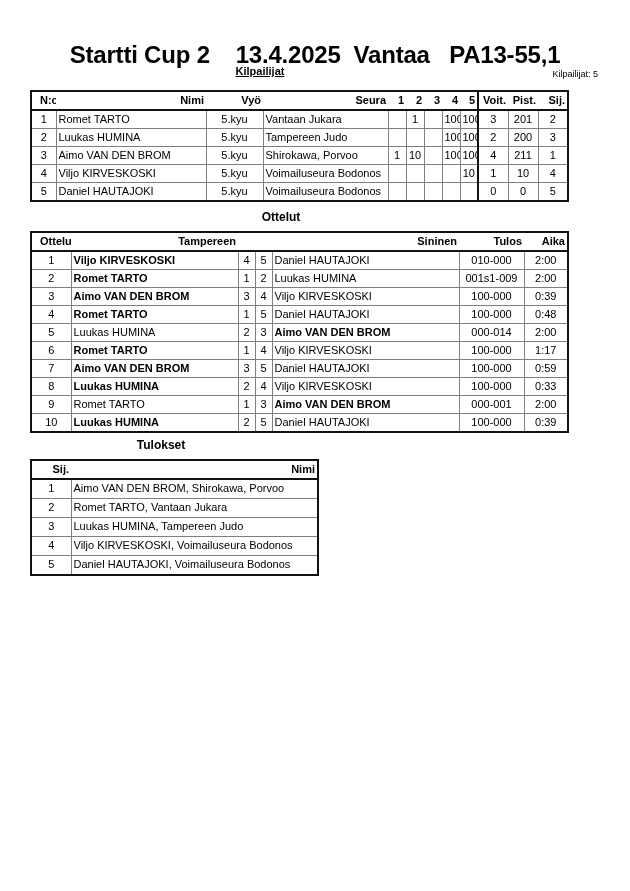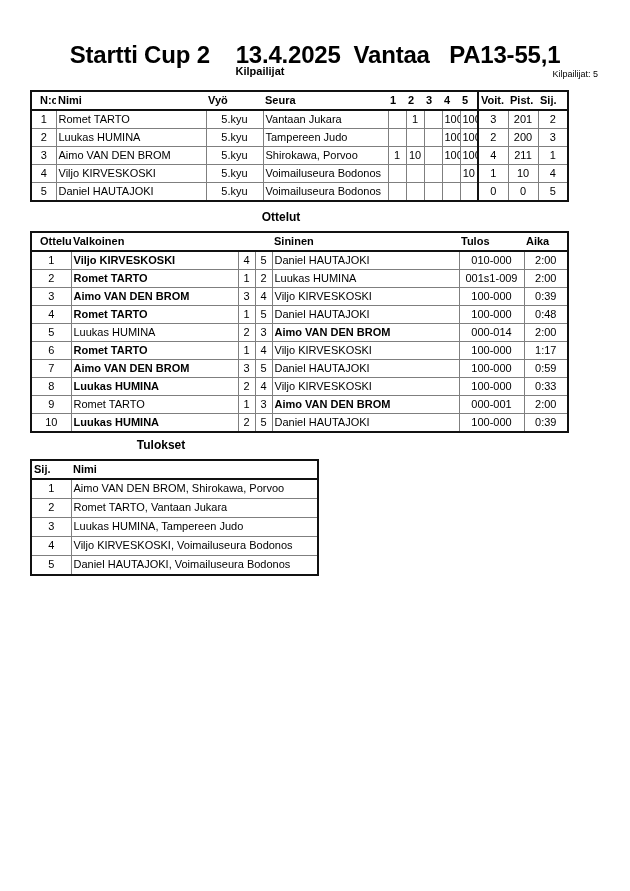--- a/index.html
+++ b/index.html
@@ -9,38 +9,38 @@
     overflow:hidden;
   }
   .title{
     position:absolute;top:41px;left:0;width:630px;text-align:center;
     font-size:24px;font-weight:bold;white-space:pre;letter-spacing:-0.2px;
   }
   .section-heading{
     position:absolute;transform:translateX(-50%);
     font-size:12px;font-weight:bold;white-space:nowrap;
   }
-  .heading-kilpailijat{left:260px;top:65px;font-size:11px;}
+  .heading-kilpailijat{left:260px;top:65px;font-size:11px;text-decoration:underline;}
   .heading-ottelut{left:281px;top:210px;}
   .heading-tulokset{left:161px;top:438px;}
   .count-label{
     position:absolute;top:69px;right:32px;font-size:9px;margin-left:41px;
   }
   .tbl-wrap{position:absolute;}
   .wrap-competitors{left:30px;top:90px;width:537px;}
   .wrap-matches{left:30px;top:231px;width:537px;}
   .wrap-results{left:30px;top:459px;width:287px;}
   table{
     border-collapse:collapse;table-layout:fixed;width:100%;
     font-size:11px;line-height:1.05;
   }
   table{border:2px solid #111;}
   th{
     border-bottom:2px solid #111;border-left:none;border-right:none;
-    font-weight:bold;height:15px;padding:1px 2px;text-align:left;
+    font-weight:bold;height:15px;padding:1px 2px;text-align:right;
     white-space:nowrap;overflow:hidden;
   }
   td{
     border:1px solid #7f7f7f;height:15px;padding:1px 2px;text-align:center;
     white-space:nowrap;overflow:hidden;
   }
   .results-table td{height:16px;}
   .left{text-align:left;padding-left:2px;}
   th.hdr-left{text-align:center;padding-left:8px;}
   .group-left{border-left:2px solid #111 !important;}
@@ -175,21 +175,21 @@
         <col class="m-white">
         <col class="m-n1">
         <col class="m-n2">
       <col class="m-blue">
         <col class="m-res">
         <col class="m-time">
     </colgroup>
     <tbody>
         <tr>
       <th class="hdr-left">Ottelu</th>
-      <th>Valkoinen</th>
+      <th>Tampereen</th>
       <th></th>
       <th></th>
       <th>Sininen</th>
       <th>Tulos</th>
       <th>Aika</th>
     </tr>
     <tr>
       <td>1</td>
       <td class="left winner">Viljo KIRVESKOSKI</td>
       <td>4</td>

